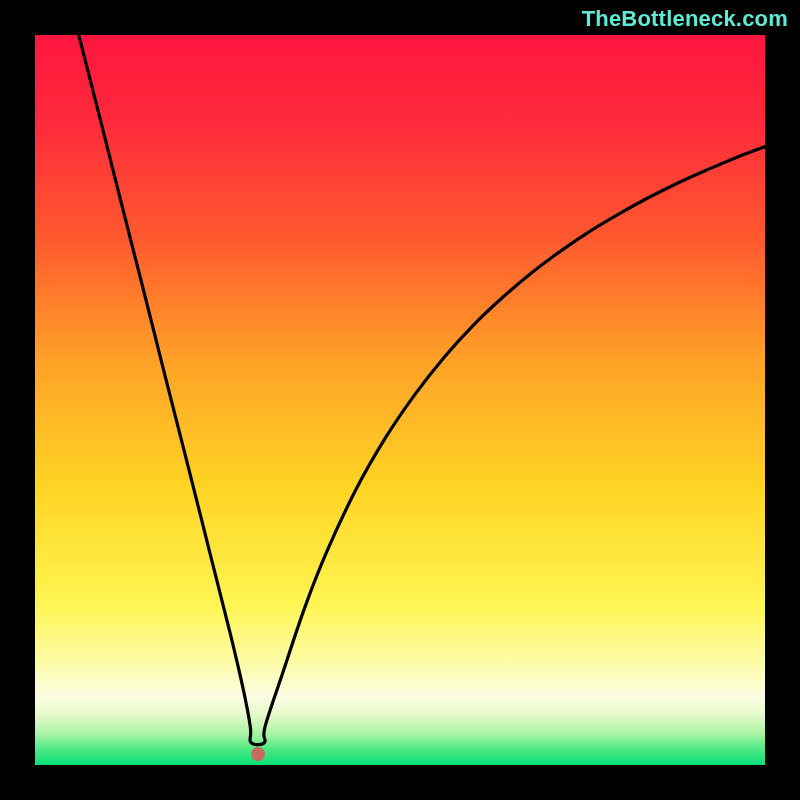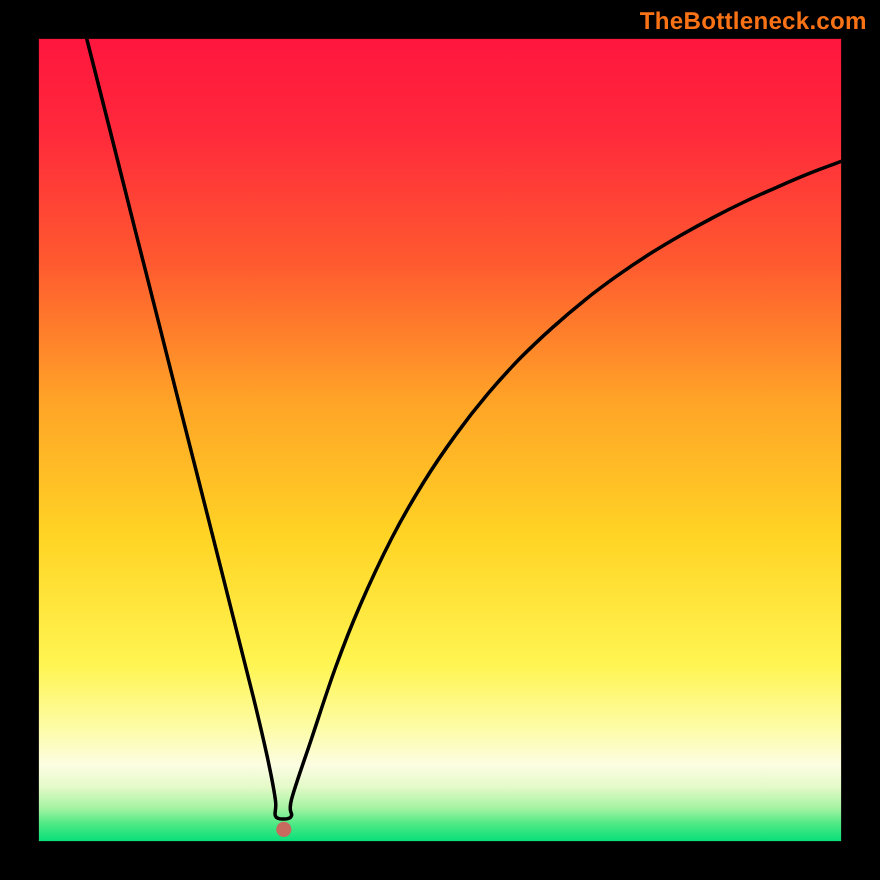--- a/index.html
+++ b/index.html
@@ -48,21 +48,21 @@
     border-radius: 50%;
     transform: translate(-50%, -50%);
   }
   .watermark {
     position: absolute;
     top: 6px;
     right: 12px;
     font-family: Arial, Helvetica, sans-serif;
     font-size: 22px;
     font-weight: 600;
-    color: #f97316;
+    color: #5eead4;
     letter-spacing: 0.2px;
     user-select: none;
   }
 </style>
 </head>
 <body>
 
 <div class="frame">
   <div class="plot">
     <svg class="gradient" viewBox="0 0 730 730" preserveAspectRatio="none">

